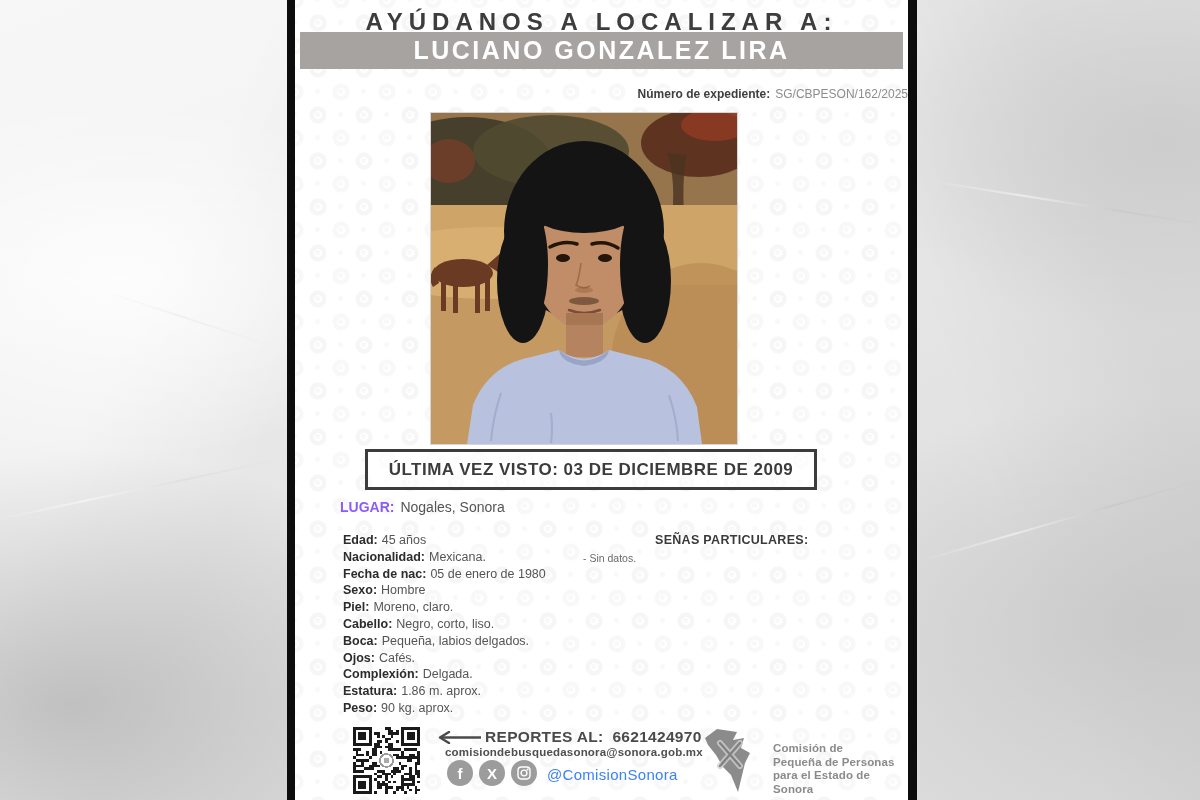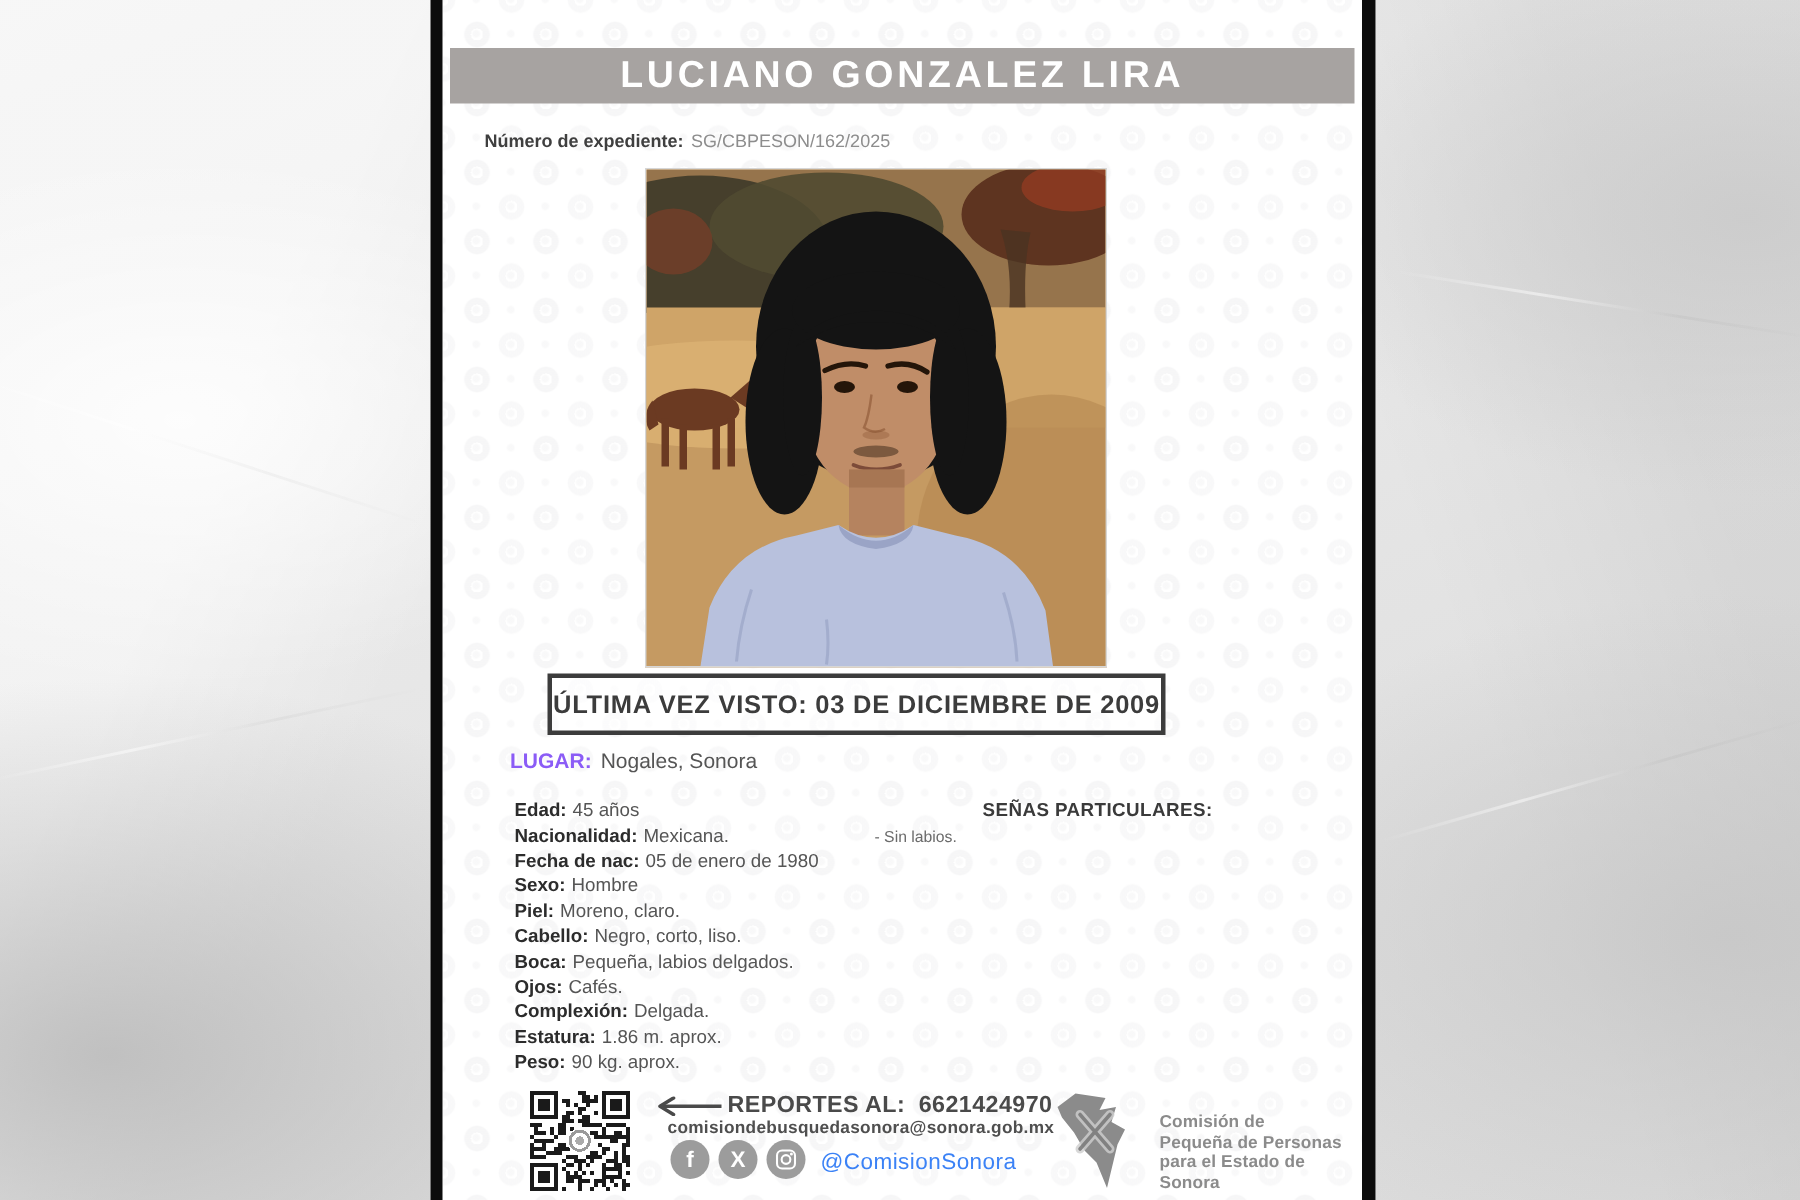--- a/index.html
+++ b/index.html
@@ -43,31 +43,31 @@
   }
   .title{
     position:absolute;left:0;right:0;top:8px;margin:0;text-align:center;
     font-size:24px;font-weight:800;letter-spacing:6px;color:#3d3d3d;
   }
   .name-banner{
     position:absolute;left:5px;right:5px;top:32px;height:37px;line-height:37px;
     background:#a7a3a1;text-align:center;color:#ffffff;
     font-size:25px;font-weight:800;letter-spacing:2.5px;
   }
-  .case-line{position:absolute;left:0;right:0;top:87px;text-align:left;font-size:12px;color:#8d8d8d;padding-left:28px;}
+  .case-line{position:absolute;left:0;right:0;top:87px;text-align:right;font-size:12px;color:#8d8d8d;padding-left:28px;}
   .case-line b{color:#3f3f3f;font-weight:700;margin-right:5px;}
 
   .photo{
     position:absolute;left:135px;top:112px;width:308px;height:333px;
     border:1px solid #d6d6d6;box-sizing:border-box;overflow:hidden;background:#c59a62;
   }
   .photo svg{display:block;}
 
   .last-seen-box{
-    position:absolute;left:70px;top:449px;width:412px;height:41px;box-sizing:border-box;
+    position:absolute;left:70px;top:449px;width:452px;height:41px;box-sizing:border-box;
     border:3px solid #3c3c3c;text-align:center;line-height:36px;
     font-size:17px;font-weight:800;letter-spacing:.5px;color:#3c3c3c;background:rgba(255,255,255,.6);
   }
   .place-line{position:absolute;left:45px;top:499px;font-size:14px;color:#555;}
   .place-line b{color:#8b5cf6;font-weight:700;margin-right:6px;}
 
   .details{position:absolute;left:48px;top:532px;font-size:12.5px;line-height:16.8px;color:#555;}
   .details b{color:#2c2c2c;font-weight:800;margin-right:4px;}
 
   .signs-header{position:absolute;left:360px;top:533px;font-size:12.5px;font-weight:800;letter-spacing:.3px;color:#3a3a3a;}
@@ -91,20 +91,21 @@
 
 <div class="backdrop"></div>
 <div class="crease c1"></div>
 <div class="crease c2"></div>
 <div class="crease c3"></div>
 <div class="crease c4"></div>
 
 <div class="poster">
   <div class="watermark"></div>
 
+  <h1 class="title">AYÚDANOS A LOCALIZAR A:</h1>
 
   <div class="name-banner">
     <span>LUCIANO GONZALEZ LIRA</span>
   </div>
 
   <div class="case-line">
     <b>Número de expediente:</b><span>SG/CBPESON/162/2025</span>
   </div>
 
   <div class="photo">
@@ -173,21 +174,21 @@
     <div><b>Piel:</b><span>Moreno, claro.</span></div>
     <div><b>Cabello:</b><span>Negro, corto, liso.</span></div>
     <div><b>Boca:</b><span>Pequeña, labios delgados.</span></div>
     <div><b>Ojos:</b><span>Cafés.</span></div>
     <div><b>Complexión:</b><span>Delgada.</span></div>
     <div><b>Estatura:</b><span>1.86 m. aprox.</span></div>
     <div><b>Peso:</b><span>90 kg. aprox.</span></div>
   </div>
 
   <div class="signs-header">SEÑAS PARTICULARES:</div>
-  <div class="signs-value">- Sin labios.</div>
+  <div class="signs-value">- Sin datos.</div>
 
   <svg class="qr" viewBox="0 0 25 25" xmlns="http://www.w3.org/2000/svg" shape-rendering="crispEdges">
     <rect x="0" y="0" width="25" height="25" fill="#ffffff"></rect>
     <g fill="#1a1a1a">
       <path d="M0,0 h7 v7 h-7 Z M1,1 v5 h5 v-5 Z" fill-rule="evenodd"></path>
       <rect x="2" y="2" width="3" height="3"></rect>
       <path d="M18,0 h7 v7 h-7 Z M19,1 v5 h5 v-5 Z" fill-rule="evenodd"></path>
       <rect x="20" y="2" width="3" height="3"></rect>
       <path d="M0,18 h7 v7 h-7 Z M1,19 v5 h5 v-5 Z" fill-rule="evenodd"></path>
       <rect x="2" y="20" width="3" height="3"></rect>

